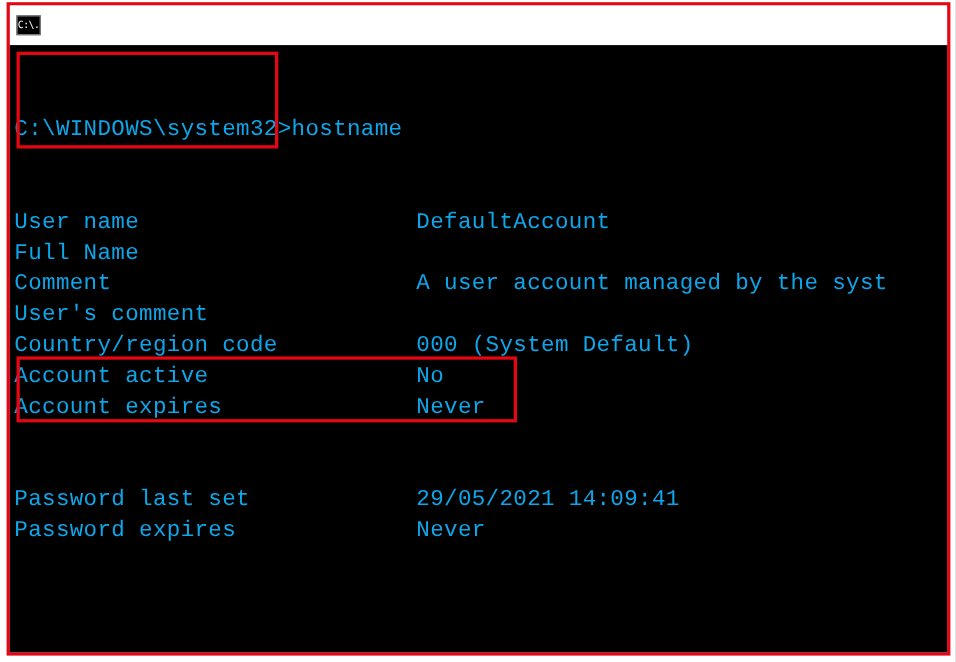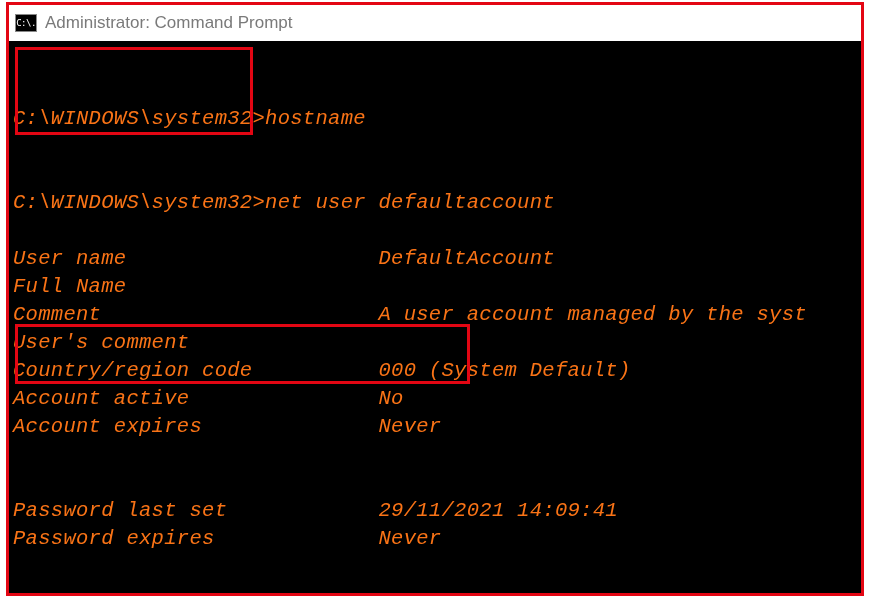--- a/index.html
+++ b/index.html
@@ -36,58 +36,55 @@
     display: inline-flex;
     align-items: center;
     justify-content: center;
     color: #fff;
     font-size: 9px;
     font-family: Consolas, monospace;
     letter-spacing: -0.5px;
   }
   .terminal {
     background: #000;
-    color: #f97316;
+    color: #0ea5e9;
     font-size: 20.5px;
     line-height: 28px;
     padding: 8px 4px 4px 4px;
     height: calc(100% - 36px);
     white-space: pre;
     overflow: hidden;
     position: relative;
     letter-spacing: 0.3px;
-    font-style: italic;
   }
   .line { display: block; white-space: pre; }
   .field { display: block; white-space: pre; }
   .highlight-box {
     position: absolute;
     border: 3px solid #e30613;
     pointer-events: none;
   }
   .hl1 { top: 42px; left: 6px; width: 238px; height: 88px; }
   .hl2 { top: 319px; left: 6px; width: 455px; height: 60px; }
 </style>
 </head>
 <body>
 
 <div class="outer-border">
 
   <div class="title-bar">
     <span class="title-icon">C:\.</span>
-    <span>Administrator: Command Prompt</span>
   </div>
 
   <div class="terminal">
 <span class="line"></span>
 <span class="line">C:\WINDOWS\system32&gt;hostname</span>
 <span class="line"></span>
-<span class="line">C:\WINDOWS\system32&gt;net user defaultaccount</span>
 <span id="fields-block1"><span class="field">User name                    DefaultAccount</span><span class="field">Full Name                    </span><span class="field">Comment                      A user account managed by the syst</span><span class="field">User's comment               </span><span class="field">Country/region code          000 (System Default)</span><span class="field">Account active               No</span><span class="field">Account expires              Never</span></span>
 <span class="line"></span>
-<span id="fields-block2"><span class="field">Password last set            29/11/2021 14:09:41</span><span class="field">Password expires             Never</span></span>
+<span id="fields-block2"><span class="field">Password last set            29/05/2021 14:09:41</span><span class="field">Password expires             Never</span></span>
 <span class="line"></span>
 
   </div>
 
   <div class="highlight-box hl1"></div>
   <div class="highlight-box hl2"></div>
 </div>
 
 </body></html>

